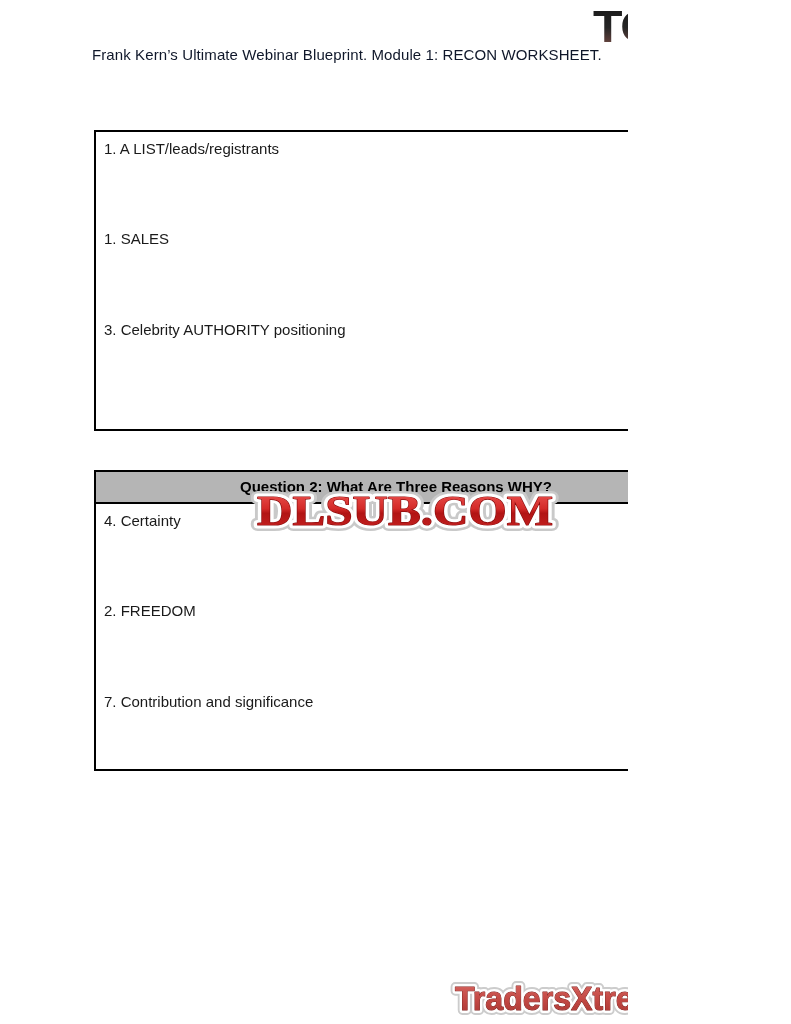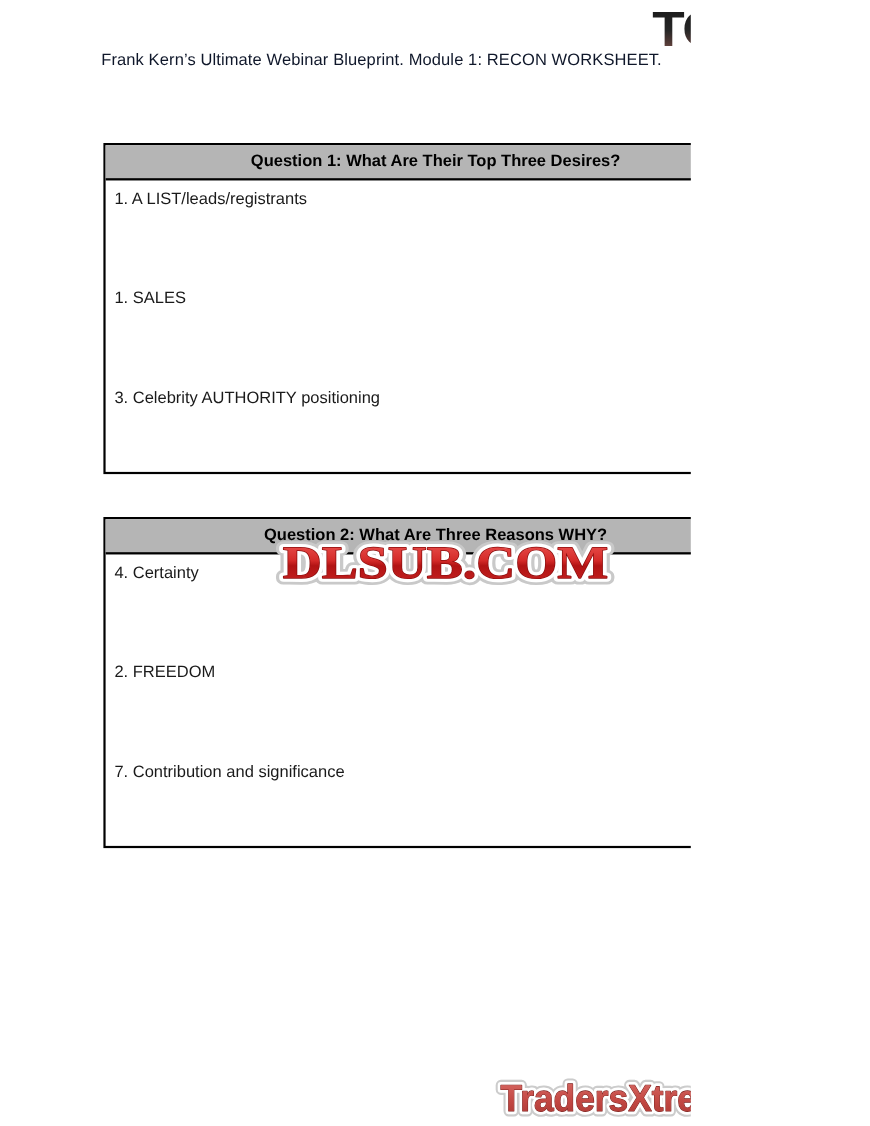--- a/index.html
+++ b/index.html
@@ -84,21 +84,20 @@
           <stop offset="100%" stop-color="#9a6a61"></stop>
         </linearGradient>
       </defs>
       <text x="100" y="40" text-anchor="middle" font-family="Liberation Sans, sans-serif" font-weight="bold" font-size="45" letter-spacing="-2" textLength="192" lengthAdjust="spacingAndGlyphs" fill="url(#tc4sGrad)">TC4S.net</text>
     </svg>
   </div>
 
   <div class="doc-header">Frank Kern’s Ultimate Webinar Blueprint. Module 1: RECON WORKSHEET.</div>
 
   <div class="qtable t1">
-    <div class="qtable-header">Question 1: What Are Their Top Three Desires?</div>
     <div class="qtable-body">
       <div class="qtable-item item-1">1. A LIST/leads/registrants</div>
       <div class="qtable-item item-2">1. SALES</div>
       <div class="qtable-item item-3">3. Celebrity AUTHORITY positioning</div>
     </div>
   </div>
 
   <div class="qtable t2">
     <div class="qtable-header">Question 2: What Are Three Reasons WHY?</div>
     <div class="qtable-body">

